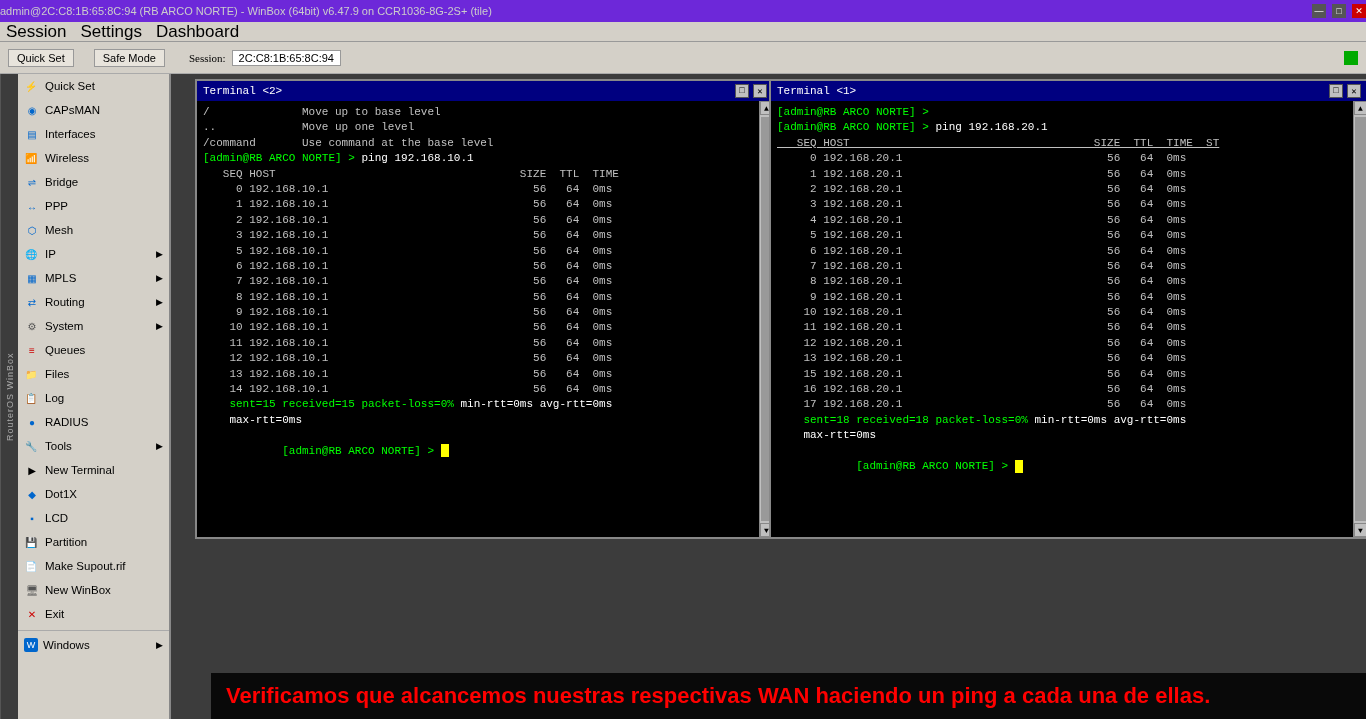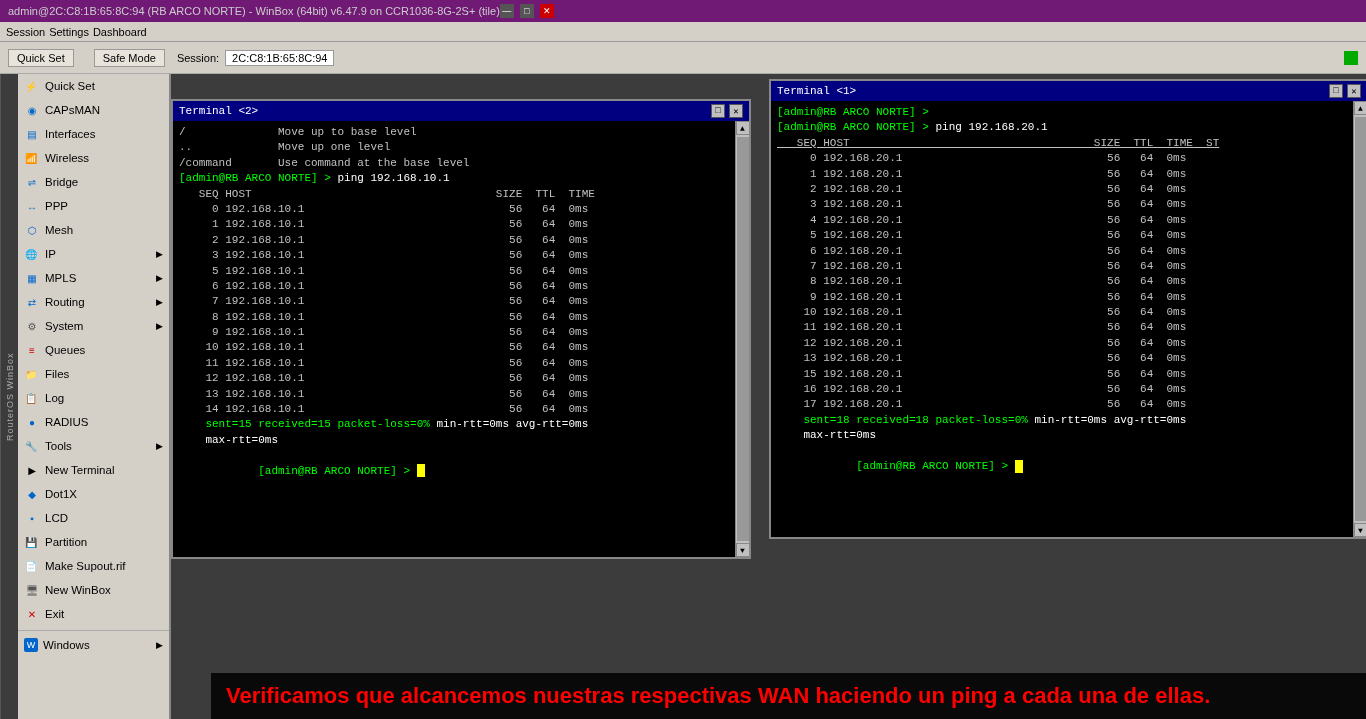--- a/index.html
+++ b/index.html
@@ -8,46 +8,47 @@
       height: 719px;
       overflow: hidden;
       font-family: 'Segoe UI', Tahoma, sans-serif;
       font-size: 12px;
       background: #2b2b2b;
       color: #ccc;
     }
 
     
     #titlebar {
-      background: #701a75;
+      background: #6d28d9;
       color: #ccc;
       height: 22px;
       display: flex;
       align-items: center;
-      padding: 0 8px;
+      padding: 0 0;
       font-size: 11px;
+      justify-content: space-between;
     }
     #titlebar .winbtns { display: flex; gap: 6px; }
     #titlebar .winbtn {
       width: 14px; height: 14px;
       background: #555; color: #fff;
       display: flex; align-items: center; justify-content: center;
       font-size: 9px; cursor: pointer; border: none;
     }
 
     
     #menubar {
       background: #d4d0c8;
       color: #000;
       height: 20px;
       display: flex;
       align-items: center;
       padding: 0 6px;
-      font-size: 11px;
-      gap: 4px;
+      font-size: 17px;
+      gap: 14px;
       border-bottom: 1px solid #999;
     }
     #menubar span { cursor: pointer; }
 
     
     #toolbar {
       background: #d4d0c8;
       height: 32px;
       display: flex;
       align-items: center;
@@ -56,21 +57,21 @@
       border-bottom: 1px solid #aaa;
     }
     .tb-btn {
       background: #e8e4dc;
       border: 1px solid #999;
       padding: 2px 8px;
       font-size: 11px;
       cursor: pointer;
       color: #000;
     }
-    .session-label { font-size: 11px; color: #000; margin-left: 6px; }
+    .session-label { font-size: 11px; color: #000; margin-left: 18px; font-family: Liberation Serif, serif; }
     .session-val {
       background: #fff;
       border: 1px solid #999;
       padding: 1px 6px;
       font-size: 11px;
       color: #000;
       text-align: center;
     }
     .green-dot {
       width: 14px; height: 14px;
@@ -361,21 +362,21 @@
       <div class="sidebar-item">
         <span class="icon" style="background:#0066cc; color:#fff; width:14px; height:14px; border-radius:2px; font-size:9px; display:flex; align-items:center; justify-content:center;">W</span>
         <span>Windows</span>
         <span class="arrow">▶</span>
       </div>
     </div>
   </div>
 
   <div id="content">
 
-    <div class="terminal-window" style="left: 0; top: 5px; width: 580px; height: 460px; margin-top: 20px;">
+    <div class="terminal-window" style="left: 24px; top: 5px; width: 580px; height: 460px;">
       <div class="terminal-titlebar">
         <span>Terminal &lt;2&gt;</span>
         <div class="t-btns">
           <div class="t-btn">□</div>
           <div class="t-btn">✕</div>
         </div>
       </div>
       <div style="display:flex; height: calc(100% - 20px);">
         <div class="terminal-body" style="flex:1; overflow:hidden; padding: 4px 4px 4px 6px; font-size: 11px; line-height: 1.35;">
           <div class="line">/              Move up to base level</div>

